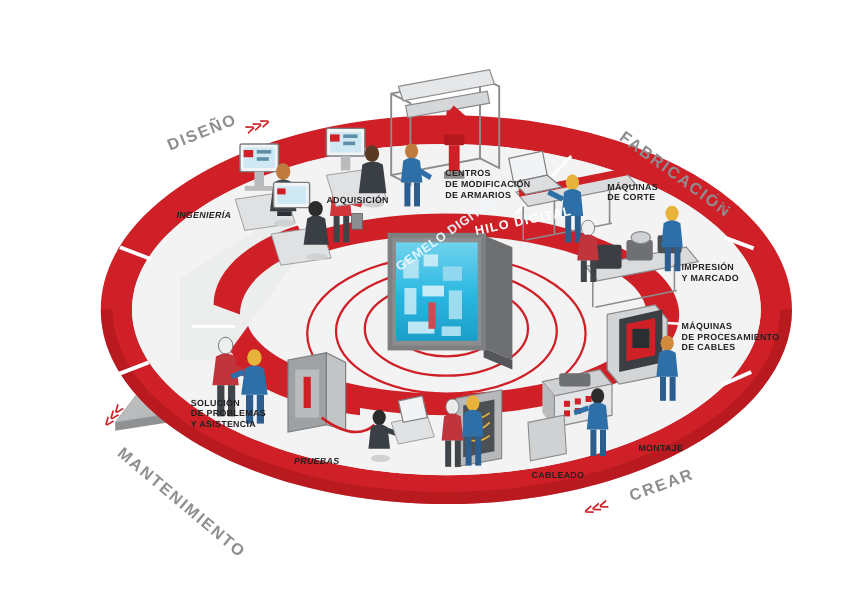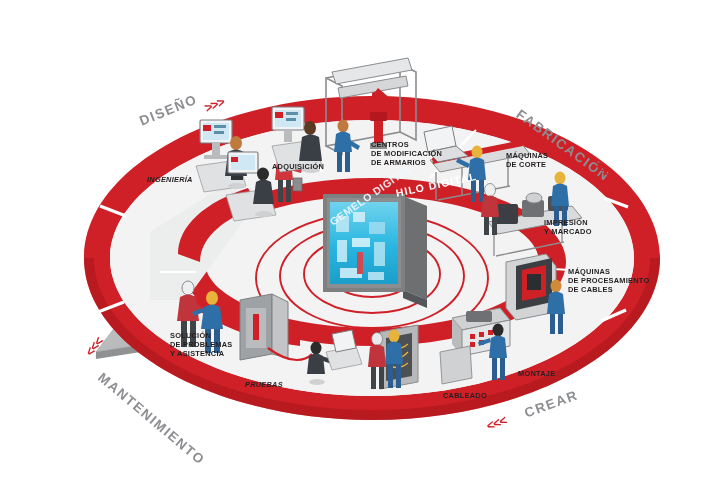--- a/index.html
+++ b/index.html
@@ -407,25 +407,25 @@
 
   <div class="ring-label" style="left:396px; top:187px; transform:rotate(-12deg); transform-origin:left center;">HILO DIGITAL</div>
 
   <div class="lbl" style="left:147px; top:175px;font-style:italic;">INGENIERÍA</div>
   <div class="lbl" style="left:272px; top:162px;text-align:right;">ADQUISICIÓN</div>
   <div class="lbl" style="left:371px; top:140px;">CENTROS
 DE MODIFICACIÓN
 DE ARMARIOS</div>
   <div class="lbl" style="left:506px; top:151px;">MÁQUINAS
 DE CORTE</div>
-  <div class="lbl" style="left:544px; top:218px;">IMPRESIÓN
+  <div class="lbl" style="left:568px; top:218px;">IMPRESIÓN
 Y MARCADO</div>
   <div class="lbl" style="left:568px; top:267px;">MÁQUINAS
 DE PROCESAMIENTO
 DE CABLES</div>
-  <div class="lbl" style="left:490px; top:369px;padding-left:28px;">MONTAJE</div>
+  <div class="lbl" style="left:504px; top:369px;padding-left:28px;">MONTAJE</div>
   <div class="lbl" style="left:418px; top:391px;padding-left:25px;">CABLEADO</div>
   <div class="lbl" style="left:245px; top:380px;font-style:italic;">PRUEBAS</div>
-  <div class="lbl" style="left:159px; top:331px;margin-left:11px;">SOLUCIÓN
+  <div class="lbl" style="left:159px; top:331px;">SOLUCIÓN
 DE PROBLEMAS
 Y ASISTENCIA</div>
 
 </div>
 
 </body></html>

